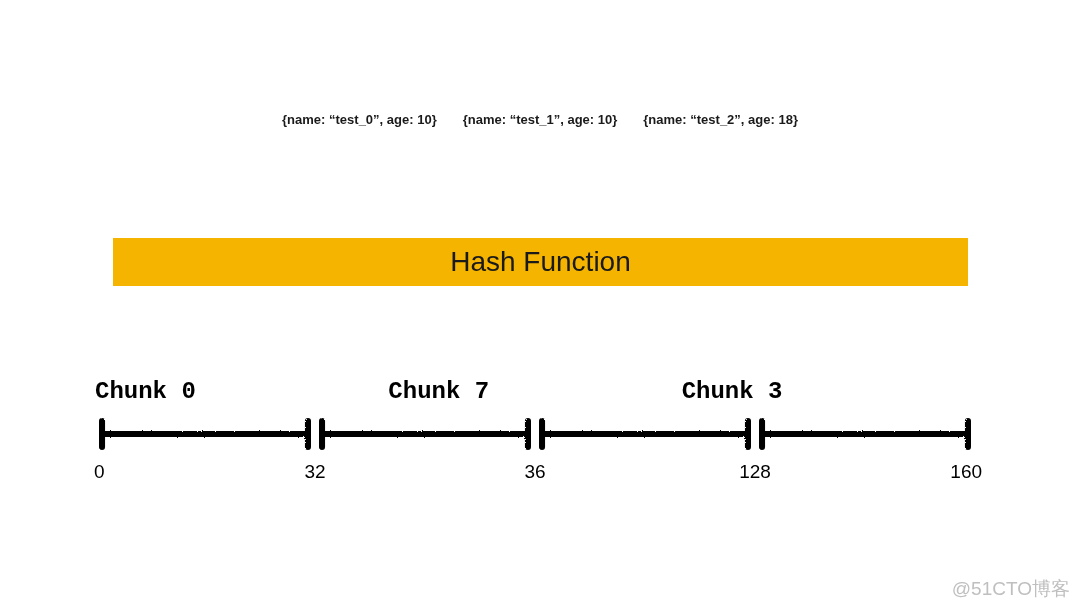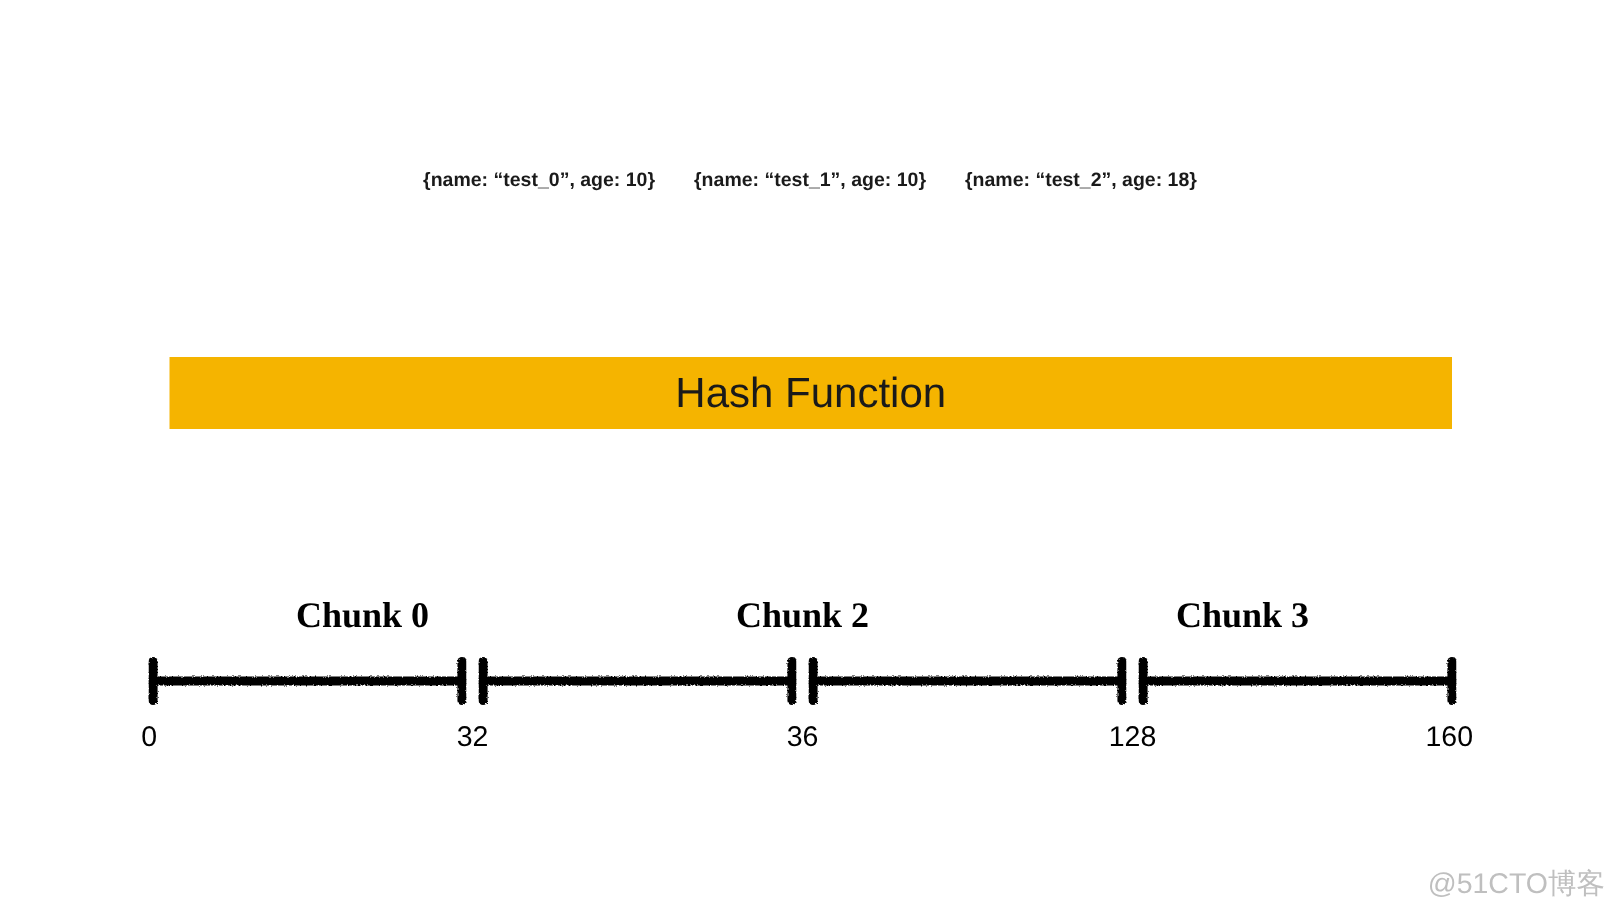--- a/index.html
+++ b/index.html
@@ -52,27 +52,26 @@
       top: 378px;
       left: 95px;
       width: 880px;
     }
     .chunk-labels {
       display: flex;
       width: 100%;
     }
     .chunk-label {
       flex: 1;
-      text-align: center;
+      text-align: left;
       font-size: 24px;
       font-weight: 600;
-      font-family: Liberation Serif, serif;
+      font-family: Liberation Mono, monospace;
       color: #000;
       padding-bottom: 12px;
-      margin-top: 20px;
     }
     .chunk-brackets {
       display: flex;
       width: 100%;
       height: 34px;
     }
     .chunk-bracket {
       flex: 1;
       position: relative;
       margin: 0 4px;
@@ -112,21 +111,21 @@
   <span class="data-item">{name: “test_2”, age: 18}</span>
 </div>
 
 <div class="hash-bar">
   <span class="hash-bar-text">Hash Function</span>
 </div>
 
 <div class="chunks-container">
   <div class="chunk-labels">
     <div class="chunk-label">Chunk 0</div>
-    <div class="chunk-label">Chunk 2</div>
+    <div class="chunk-label">Chunk 7</div>
     <div class="chunk-label">Chunk 3</div>
   </div>
   <div class="chunk-brackets">
     <div class="chunk-bracket">
       <svg viewBox="0 0 210 34" preserveAspectRatio="none">
         <filter id="rough">
             <feTurbulence type="fractalNoise" baseFrequency="0.9" numOctaves="2" result="noise"></feTurbulence>
             <feDisplacementMap in="SourceGraphic" in2="noise" scale="2.2"></feDisplacementMap>
           </filter>
         <g filter="url(#rough)" stroke="#000" stroke-width="6" fill="none" stroke-linecap="round">

